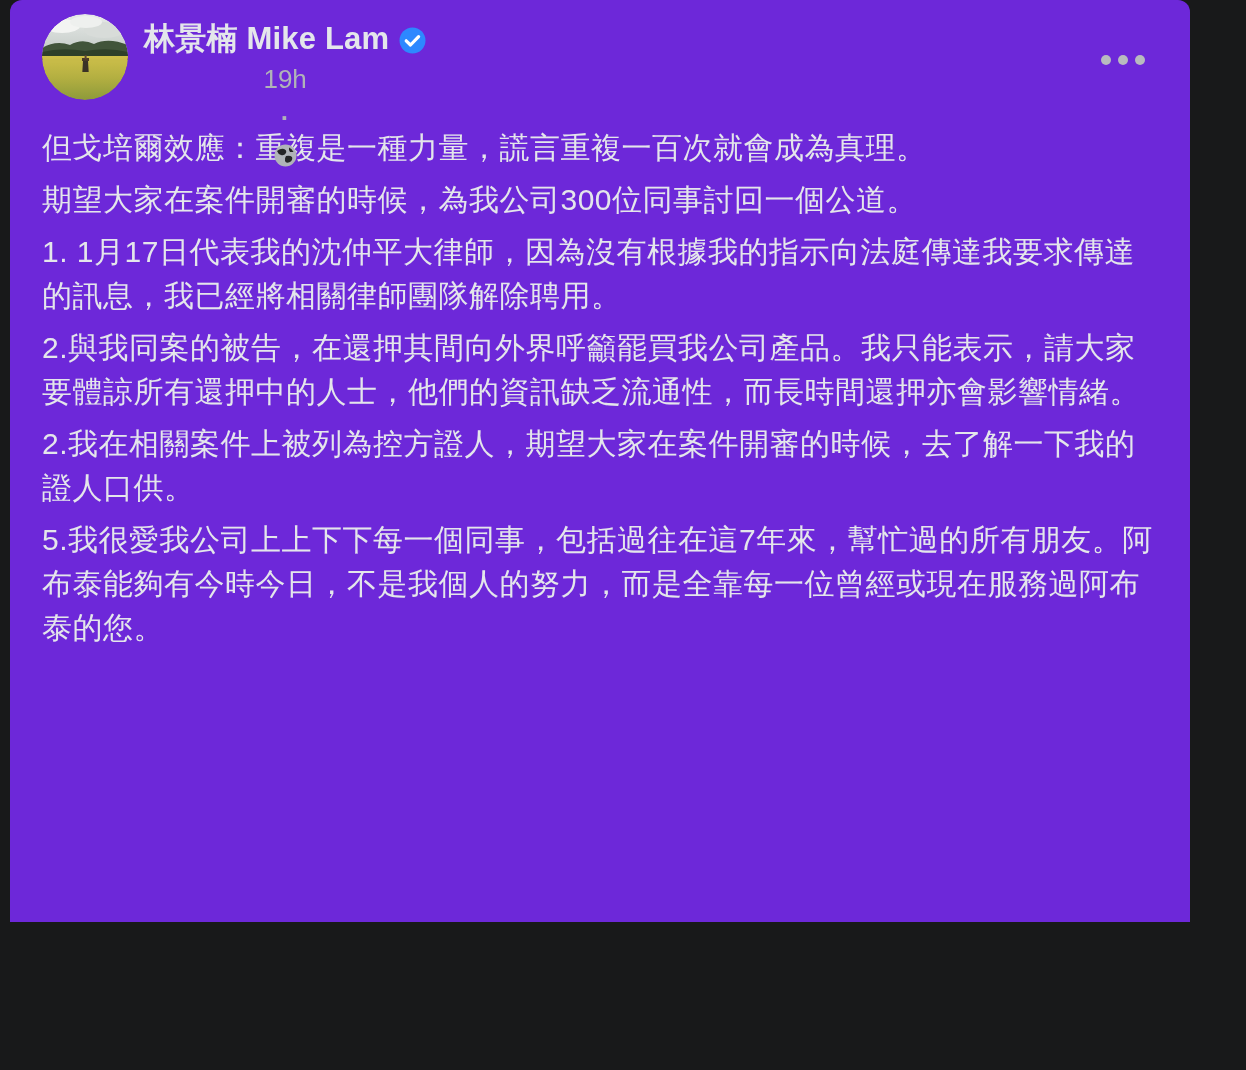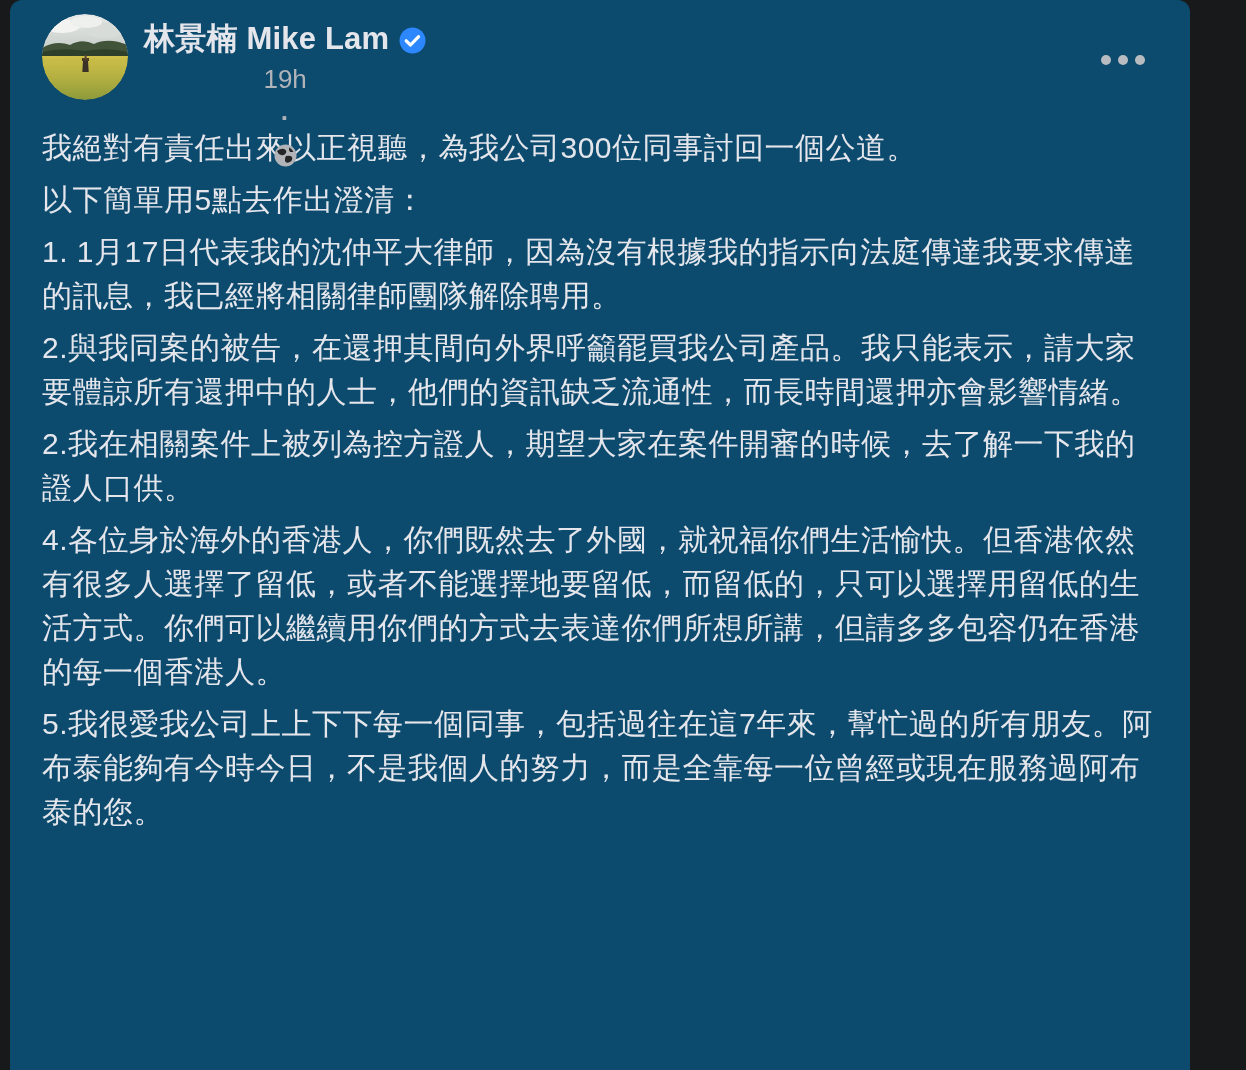--- a/index.html
+++ b/index.html
@@ -9,22 +9,22 @@
     height: 1070px;
     overflow: hidden;
     background: #18191A;
     font-family: "Liberation Sans", "DejaVu Sans", sans-serif;
   }
   .post-card {
     position: absolute;
     left: 10px;
     top: 0;
     width: 1180px;
-    height: 1070px;
-    background: #0c4a6e;
+    height: 922px;
+    background: #6d28d9;
     border-radius: 12px 12px 0 0;
     box-sizing: border-box;
     padding: 14px 32px 0 32px;
   }
   .post-header {
     position: relative;
     display: flex;
     align-items: flex-start;
     gap: 16px;
     height: 98px;
@@ -159,22 +159,21 @@
 
     <div class="more-button">
       <span class="dot"></span>
       <span class="dot"></span>
       <span class="dot"></span>
     </div>
 
   </div>
 
   <div class="post-text">
-      <p>我絕對有責任出來以正視聽，為我公司300位同事討回一個公道。</p>
-      <p>以下簡單用5點去作出澄清：</p>
+      <p>但戈培爾效應：重複是一種力量，謊言重複一百次就會成為真理。</p>
+      <p>期望大家在案件開審的時候，為我公司300位同事討回一個公道。</p>
       <p>1. 1月17日代表我的沈仲平大律師，因為沒有根據我的指示向法庭傳達我要求傳達的訊息，我已經將相關律師團隊解除聘用。</p>
       <p>2.與我同案的被告，在還押其間向外界呼籲罷買我公司產品。我只能表示，請大家要體諒所有還押中的人士，他們的資訊缺乏流通性，而長時間還押亦會影響情緒。</p>
       <p>2.我在相關案件上被列為控方證人，期望大家在案件開審的時候，去了解一下我的證人口供。</p>
-      <p>4.各位身於海外的香港人，你們既然去了外國，就祝福你們生活愉快。但香港依然有很多人選擇了留低，或者不能選擇地要留低，而留低的，只可以選擇用留低的生活方式。你們可以繼續用你們的方式去表達你們所想所講，但請多多包容仍在香港的每一個香港人。</p>
       <p>5.我很愛我公司上上下下每一個同事，包括過往在這7年來，幫忙過的所有朋友。阿布泰能夠有今時今日，不是我個人的努力，而是全靠每一位曾經或現在服務過阿布泰的您。</p>
     </div>
 
 </div>
 
 </body></html>

